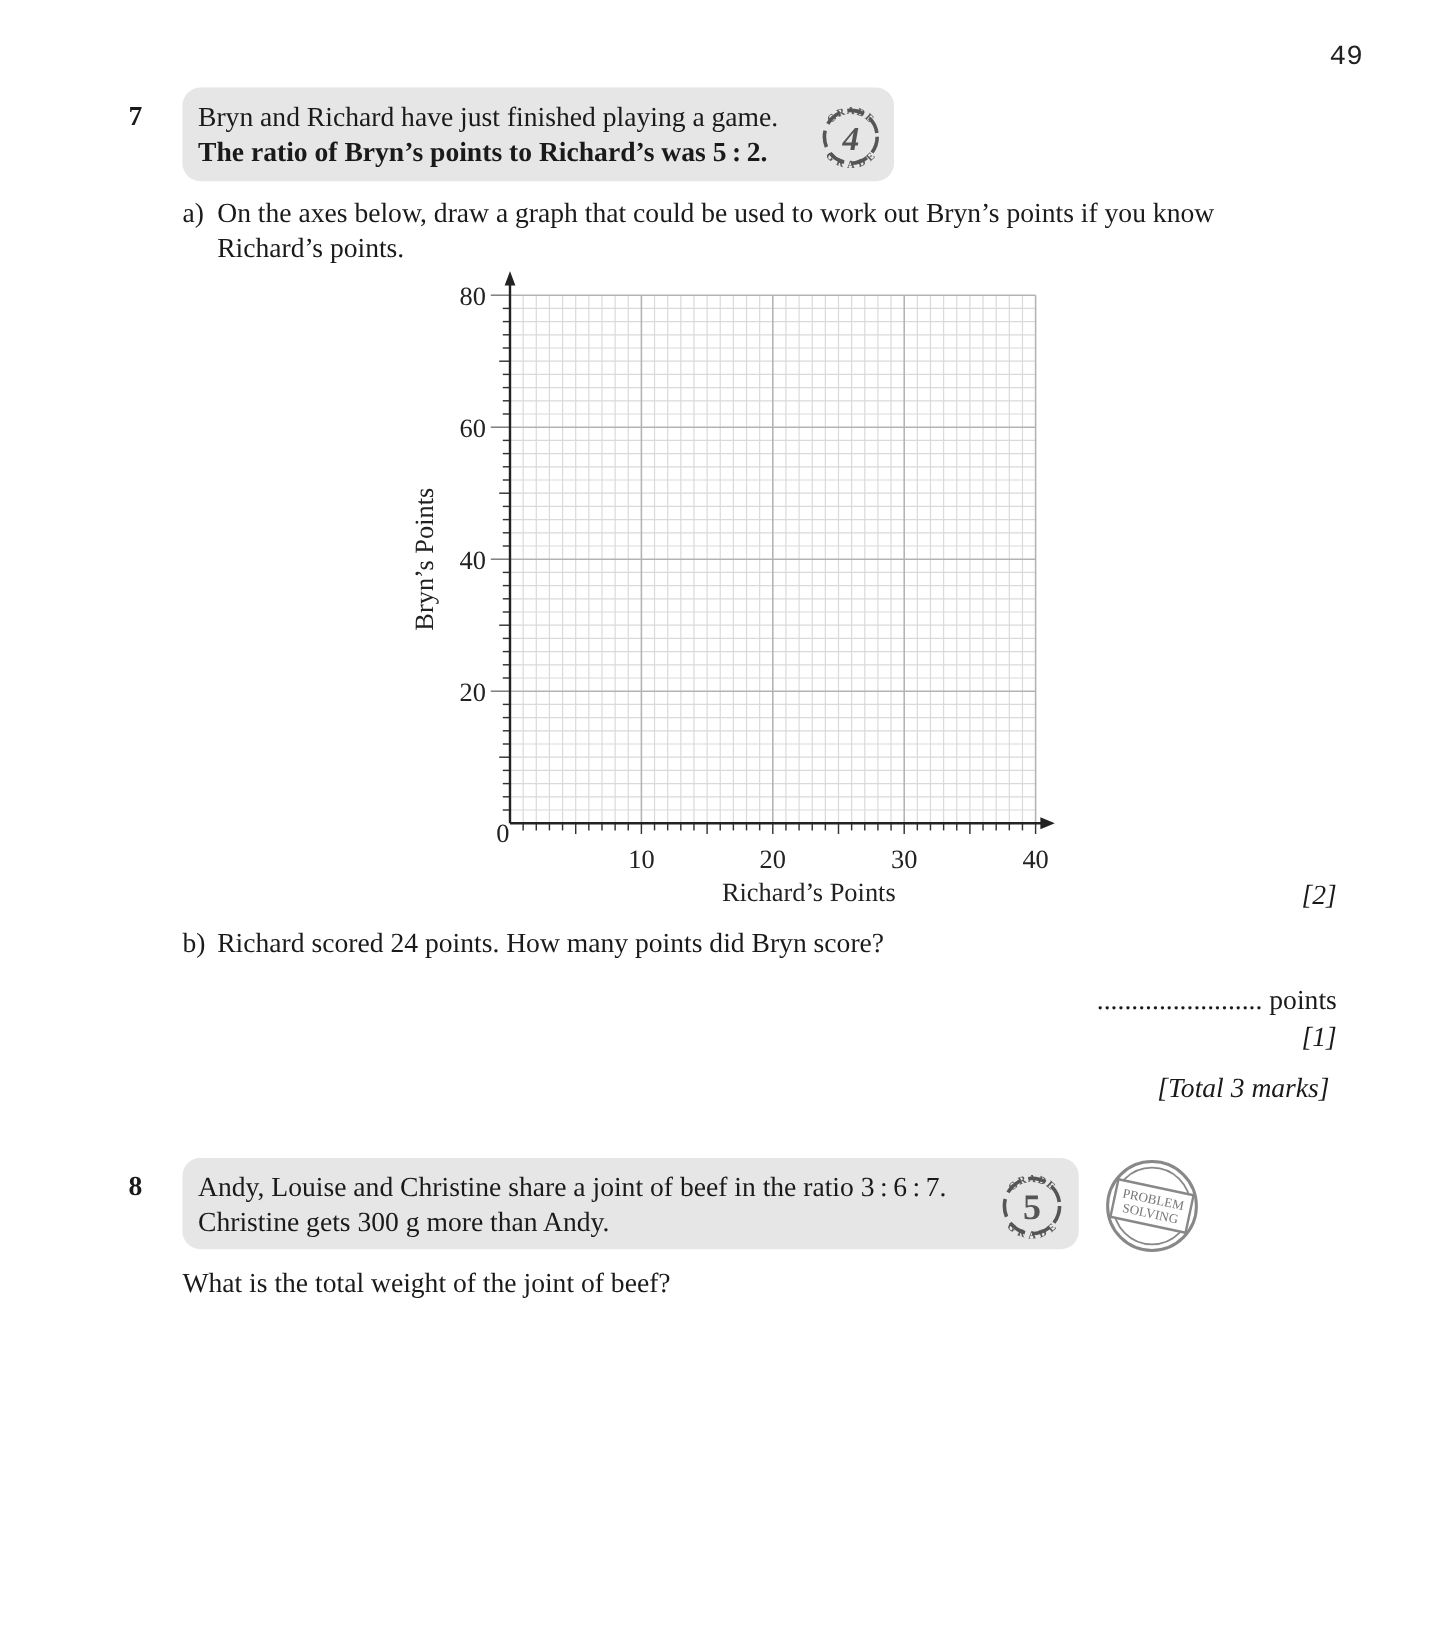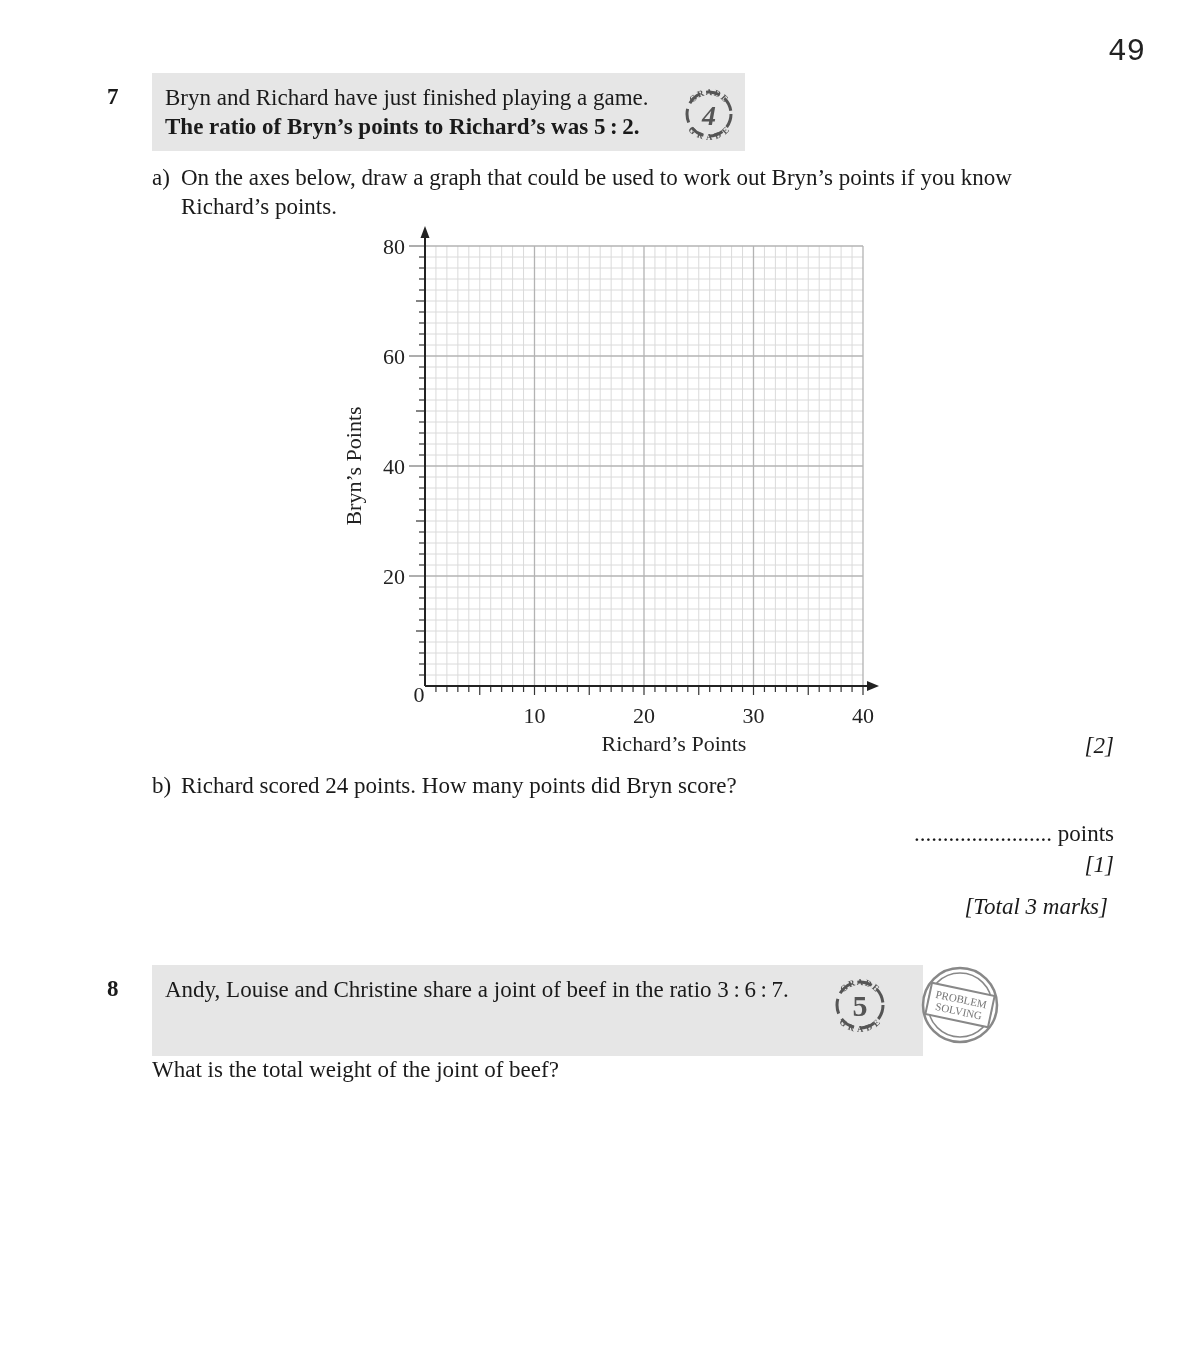--- a/index.html
+++ b/index.html
@@ -1,21 +1,21 @@
 <!DOCTYPE html>
 <html><head>
 <meta charset="utf-8">
 <style>
   html, body { margin: 0; padding: 0; background: #ffffff; }
   body { width: 1200px; height: 1358px; position: relative; overflow: hidden;
          font-family: "Liberation Serif", "DejaVu Serif", serif; color: #1a1a1a; }
   .abs { position: absolute; }
-  .page-number { left: 1108px; top: 34px; font-family: "Liberation Mono", "DejaVu Sans Mono", monospace; font-size: 31px; color: #222; }
+  .page-number { left: 1108px; top: 34px; font-family: "Liberation Mono", "DejaVu Sans Mono", monospace; font-size: 23px; color: #222; }
   .qnum { font-weight: bold; font-size: 23px; }
-  .qbox { background: #e6e6e6; }
+  .qbox { background: #e6e6e6; border-radius: 15px; }
   .qtext { font-size: 23px; line-height: 29px; white-space: nowrap; }
   .body-text { font-size: 23px; line-height: 29px; white-space: nowrap; }
   .mark { font-style: italic; font-size: 23px; text-align: right; white-space: nowrap; }
   .badge svg { display: block; }
   svg text { font-family: "Liberation Serif", "DejaVu Serif", serif; }
 </style>
 </head>
 <body>
 
 <div class="abs page-number">49</div>
@@ -234,22 +234,23 @@
 <div class="abs body-text" style="left:181px; top:771px;">Richard scored 24 points.  How many points did Bryn score?</div>
 
 <div class="abs body-text" style="right:86px; top:819px;">
   <span>........................</span>
   <span>points</span>
 </div>
 <div class="abs mark" style="right:86px; top:852px;">[1]</div>
 <div class="abs mark" style="right:92px; top:894px;">[Total 3 marks]</div>
 
 <div class="abs qnum" style="left:107px; top:976px;">8</div>
-<div class="abs qbox" style="left:152px; top:965px; width:747px; height:91px;padding-left:24px;">
+<div class="abs qbox" style="left:152px; top:965px; width:747px; height:76px;">
   <div class="abs qtext" style="left:13px; top:10px;">Andy, Louise and Christine share a joint of beef in the ratio 3 : 6 : 7.</div>
+  <div class="abs qtext" style="left:13px; top:39px;">Christine gets 300 g more than Andy.</div>
   <div class="abs badge" style="left:676px; top:7px;">
     <svg width="64" height="64" viewBox="0 0 64 64">
       <defs>
         <path id="arcTop8" d="M 11 34 A 21 21 0 0 1 53 34"></path>
         <path id="arcBot8" d="M 11 32 A 21 21 0 0 0 53 32"></path>
       </defs>
       <circle cx="32" cy="33" r="23" fill="none" stroke="#555" stroke-width="3" stroke-dasharray="15 6"></circle>
       <text font-size="9" fill="#555" font-weight="bold" letter-spacing="1"><textPath href="#arcTop8" startOffset="50%" text-anchor="middle">GRADE</textPath></text>
       <text font-size="9" fill="#555" font-weight="bold" letter-spacing="1" dy="7"><textPath href="#arcBot8" startOffset="50%" text-anchor="middle">GRADE</textPath></text>
       <text x="32" y="44" font-size="30" font-weight="bold" fill="#555" text-anchor="middle" font-family="Liberation Sans, sans-serif">5</text>

